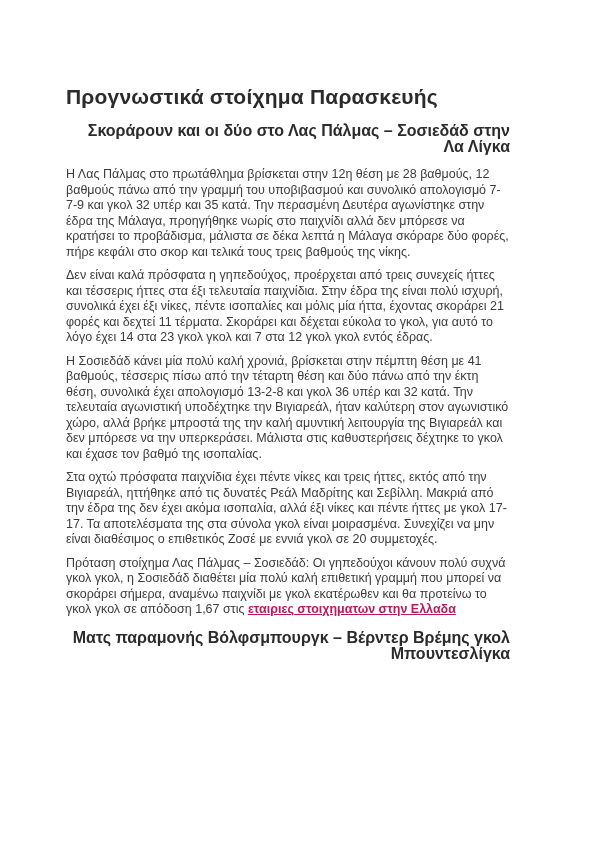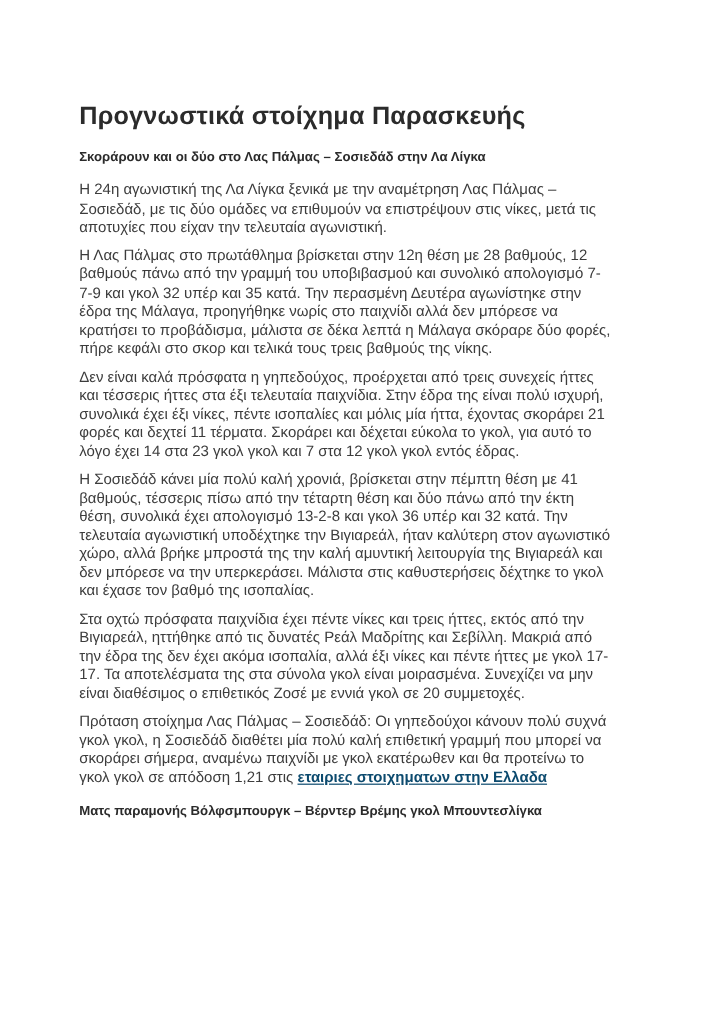--- a/index.html
+++ b/index.html
@@ -20,56 +20,56 @@
   }
   .doc-title {
     font-size: 21px;
     line-height: 25px;
     font-weight: bold;
     color: #2b2b2b;
     margin: 0 0 14px 0;
     letter-spacing: 0.2px;
   }
   .section-heading {
-    font-size: 11px;
+    font-size: 16px;
     line-height: 16px;
     font-weight: bold;
     color: #2b2b2b;
     margin: 12px 0 12px 0;
+    text-align: right;
   }
   .body-par {
     font-size: 12.5px;
     line-height: 15.5px;
     margin: 0 0 8px 0;
     color: #3c3c3c;
   }
   .doc-link {
-    color: #0c4a6e;
+    color: #be185d;
     font-weight: bold;
     text-decoration: underline;
     cursor: pointer;
   }
 </style>
 </head>
 <body>
 
 <div class="page">
 
   <h1 class="doc-title">Προγνωστικά στοίχημα Παρασκευής</h1>
 
   <h2 class="section-heading">Σκοράρουν και οι δύο στο Λας Πάλμας – Σοσιεδάδ στην Λα Λίγκα</h2>
 
-  <p class="body-par">Η 24η αγωνιστική της Λα Λίγκα ξενικά με την αναμέτρηση Λας Πάλμας – Σοσιεδάδ, με τις δύο ομάδες να επιθυμούν να επιστρέψουν στις νίκες, μετά τις αποτυχίες που είχαν την τελευταία αγωνιστική.</p>
 
   <p class="body-par">Η Λας Πάλμας στο πρωτάθλημα βρίσκεται στην 12η θέση με 28 βαθμούς, 12 βαθμούς πάνω από την γραμμή του υποβιβασμού και συνολικό απολογισμό 7-7-9 και γκολ 32 υπέρ και 35 κατά. Την περασμένη Δευτέρα αγωνίστηκε στην έδρα της Μάλαγα, προηγήθηκε νωρίς στο παιχνίδι αλλά δεν μπόρεσε να κρατήσει το προβάδισμα, μάλιστα σε δέκα λεπτά η Μάλαγα σκόραρε δύο φορές, πήρε κεφάλι στο σκορ και τελικά τους τρεις βαθμούς της νίκης.</p>
 
   <p class="body-par">Δεν είναι καλά πρόσφατα η γηπεδούχος, προέρχεται από τρεις συνεχείς ήττες και τέσσερις ήττες στα έξι τελευταία παιχνίδια. Στην έδρα της είναι πολύ ισχυρή, συνολικά έχει έξι νίκες, πέντε ισοπαλίες και μόλις μία ήττα, έχοντας σκοράρει 21 φορές και δεχτεί 11 τέρματα. Σκοράρει και δέχεται εύκολα το γκολ, για αυτό το λόγο έχει 14 στα 23 γκολ γκολ και 7 στα 12 γκολ γκολ εντός έδρας.</p>
 
   <p class="body-par">Η Σοσιεδάδ κάνει μία πολύ καλή χρονιά, βρίσκεται στην πέμπτη θέση με 41 βαθμούς, τέσσερις πίσω από την τέταρτη θέση και δύο πάνω από την έκτη θέση, συνολικά έχει απολογισμό 13-2-8 και γκολ 36 υπέρ και 32 κατά. Την τελευταία αγωνιστική υποδέχτηκε την Βιγιαρεάλ, ήταν καλύτερη στον αγωνιστικό χώρο, αλλά βρήκε μπροστά της την καλή αμυντική λειτουργία της Βιγιαρεάλ και δεν μπόρεσε να την υπερκεράσει. Μάλιστα στις καθυστερήσεις δέχτηκε το γκολ και έχασε τον βαθμό της ισοπαλίας.</p>
 
   <p class="body-par">Στα οχτώ πρόσφατα παιχνίδια έχει πέντε νίκες και τρεις ήττες, εκτός από την Βιγιαρεάλ, ηττήθηκε από τις δυνατές Ρεάλ Μαδρίτης και Σεβίλλη. Μακριά από την έδρα της δεν έχει ακόμα ισοπαλία, αλλά έξι νίκες και πέντε ήττες με γκολ 17-17. Τα αποτελέσματα της στα σύνολα γκολ είναι μοιρασμένα. Συνεχίζει να μην είναι διαθέσιμος ο επιθετικός Ζοσέ με εννιά γκολ σε 20 συμμετοχές.</p>
 
-  <p class="body-par"><span>Πρόταση στοίχημα Λας Πάλμας – Σοσιεδάδ: Οι γηπεδούχοι κάνουν πολύ συχνά γκολ γκολ, η Σοσιεδάδ διαθέτει μία πολύ καλή επιθετική γραμμή που μπορεί να σκοράρει σήμερα, αναμένω παιχνίδι με γκολ εκατέρωθεν και θα προτείνω το γκολ γκολ σε απόδοση 1,21 στις </span><a href="#" class="doc-link">εταιριες στοιχηματων στην Ελλαδα</a></p>
+  <p class="body-par"><span>Πρόταση στοίχημα Λας Πάλμας – Σοσιεδάδ: Οι γηπεδούχοι κάνουν πολύ συχνά γκολ γκολ, η Σοσιεδάδ διαθέτει μία πολύ καλή επιθετική γραμμή που μπορεί να σκοράρει σήμερα, αναμένω παιχνίδι με γκολ εκατέρωθεν και θα προτείνω το γκολ γκολ σε απόδοση 1,67 στις </span><a href="#" class="doc-link">εταιριες στοιχηματων στην Ελλαδα</a></p>
 
   <h2 class="section-heading">Ματς παραμονής Βόλφσμπουργκ – Βέρντερ Βρέμης γκολ Μπουντεσλίγκα</h2>
 
 
 </div>
 
 </body></html>

